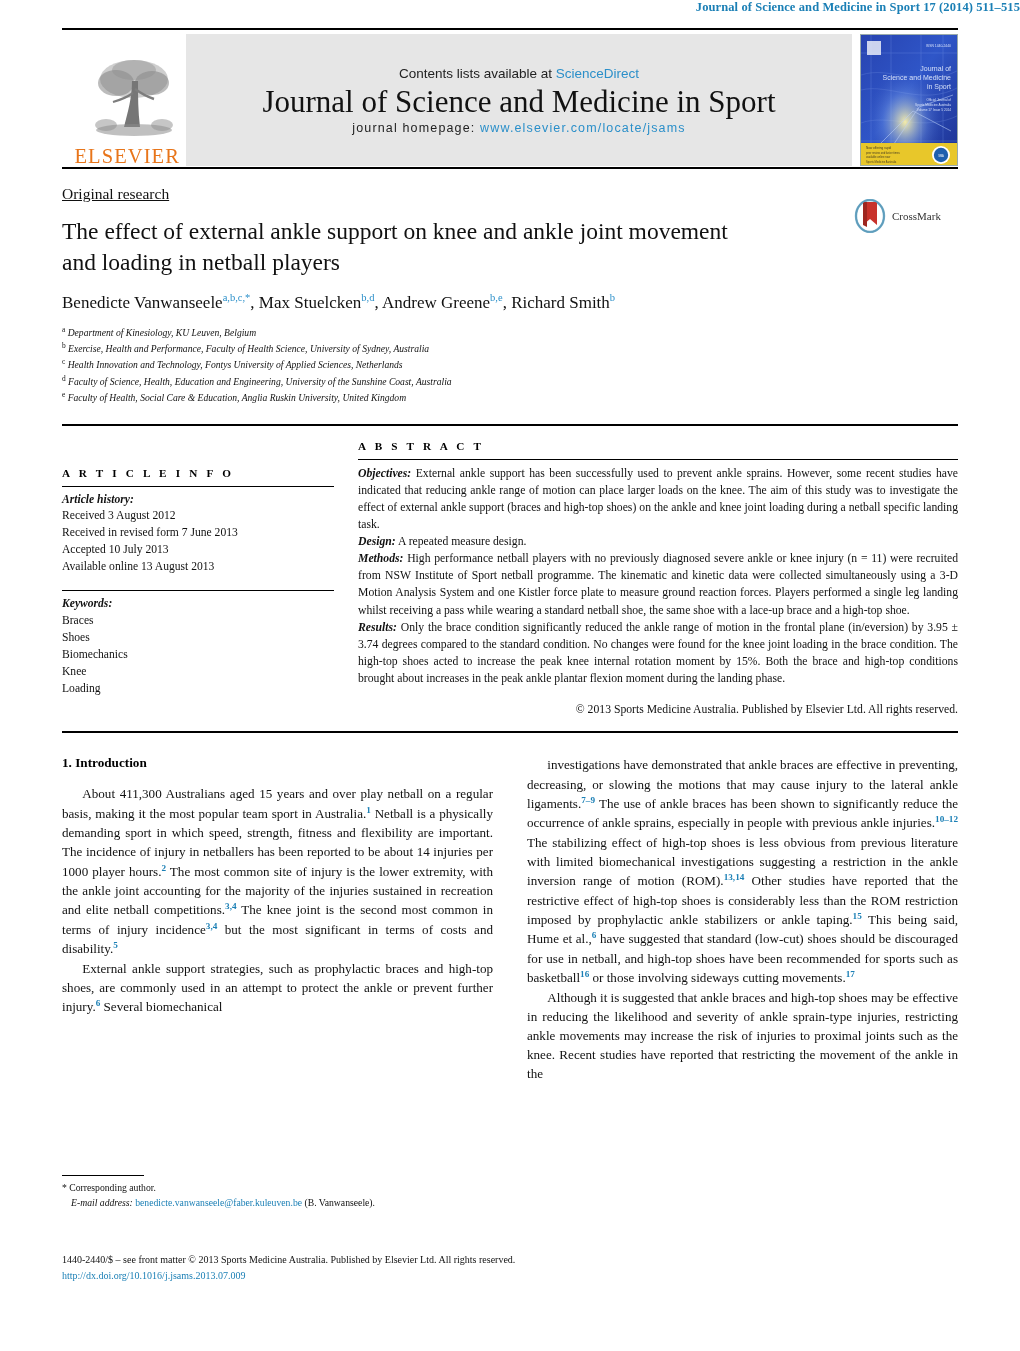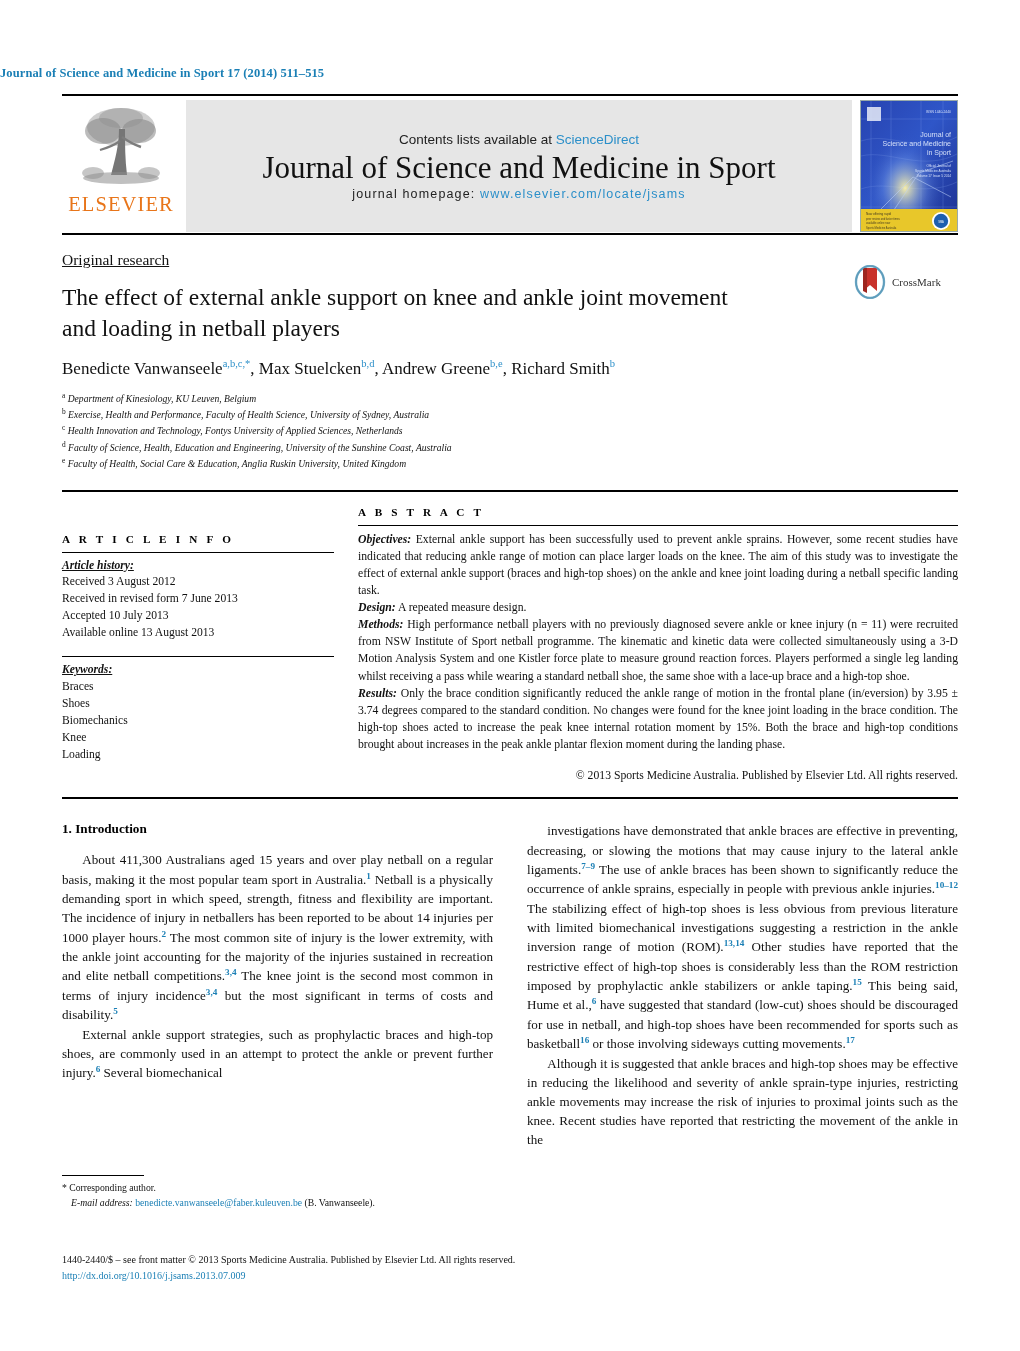--- a/index.html
+++ b/index.html
@@ -11,25 +11,24 @@
     width: 1020px; height: 1351px;
     font-family: "Liberation Serif", "DejaVu Serif", serif;
     color: #000;
     position: relative;
     overflow: hidden;
   }
   .page { position: relative; width: 1020px; height: 1351px; padding: 0; }
 
   
   .runhead {
-    text-align: left;
+    text-align: right;
     color: #1a7fb5;
     font-size: 12.5px;
     font-weight: bold;
-    padding-top: 66px;
     letter-spacing: .1px;
   }
 
   
   .masthead-wrap {
     margin: 13px 62px 0 62px;
     border-top: 2.2px solid #000;
     padding-top: 0;
     position: relative;
     height: 136px;
@@ -38,23 +37,23 @@
     display: flex;
     align-items: stretch;
     height: 132px;
     margin-top: 4px;
   }
   .elsevier-logo {
     width: 118px;
     flex: 0 0 118px;
     display: flex;
     flex-direction: column;
-    align-items: center;
+    align-items: flex-end;
     justify-content: flex-end;
-    padding-bottom: 18px;
+    padding-bottom: 0;
   }
   .tree-svg { display:block; }
   .elsevier-word {
     font-family: "Liberation Serif", serif;
     color: #E8751A;
     font-size: 20.5px;
     letter-spacing: 1.1px;
     line-height: 1;
     margin-top: 1px;
   }
@@ -169,21 +168,21 @@
     letter-spacing: 3.2px;
     margin-bottom: 7px;
   }
   .thin-rule { border-top: 1.6px solid #000; margin-bottom: 5px; }
   .info-body {
     font-family: "Liberation Serif", serif;
     font-size: 11.6px;
     line-height: 1.46;
     color: #111;
   }
-  .info-body .it { font-style: italic; font-weight: bold; text-decoration: underline; }
+  .info-body .it { font-style: italic; font-weight: bold; }
   .info-gap { height: 14px; }
   .abs-body {
     font-family: "Liberation Serif", serif;
     font-size: 11.7px;
     line-height: 1.465;
     text-align: justify;
     color: #111;
   }
   .abs-body p { margin: 0; }
   .abs-body .lbl { font-style: italic; font-weight: bold; }

